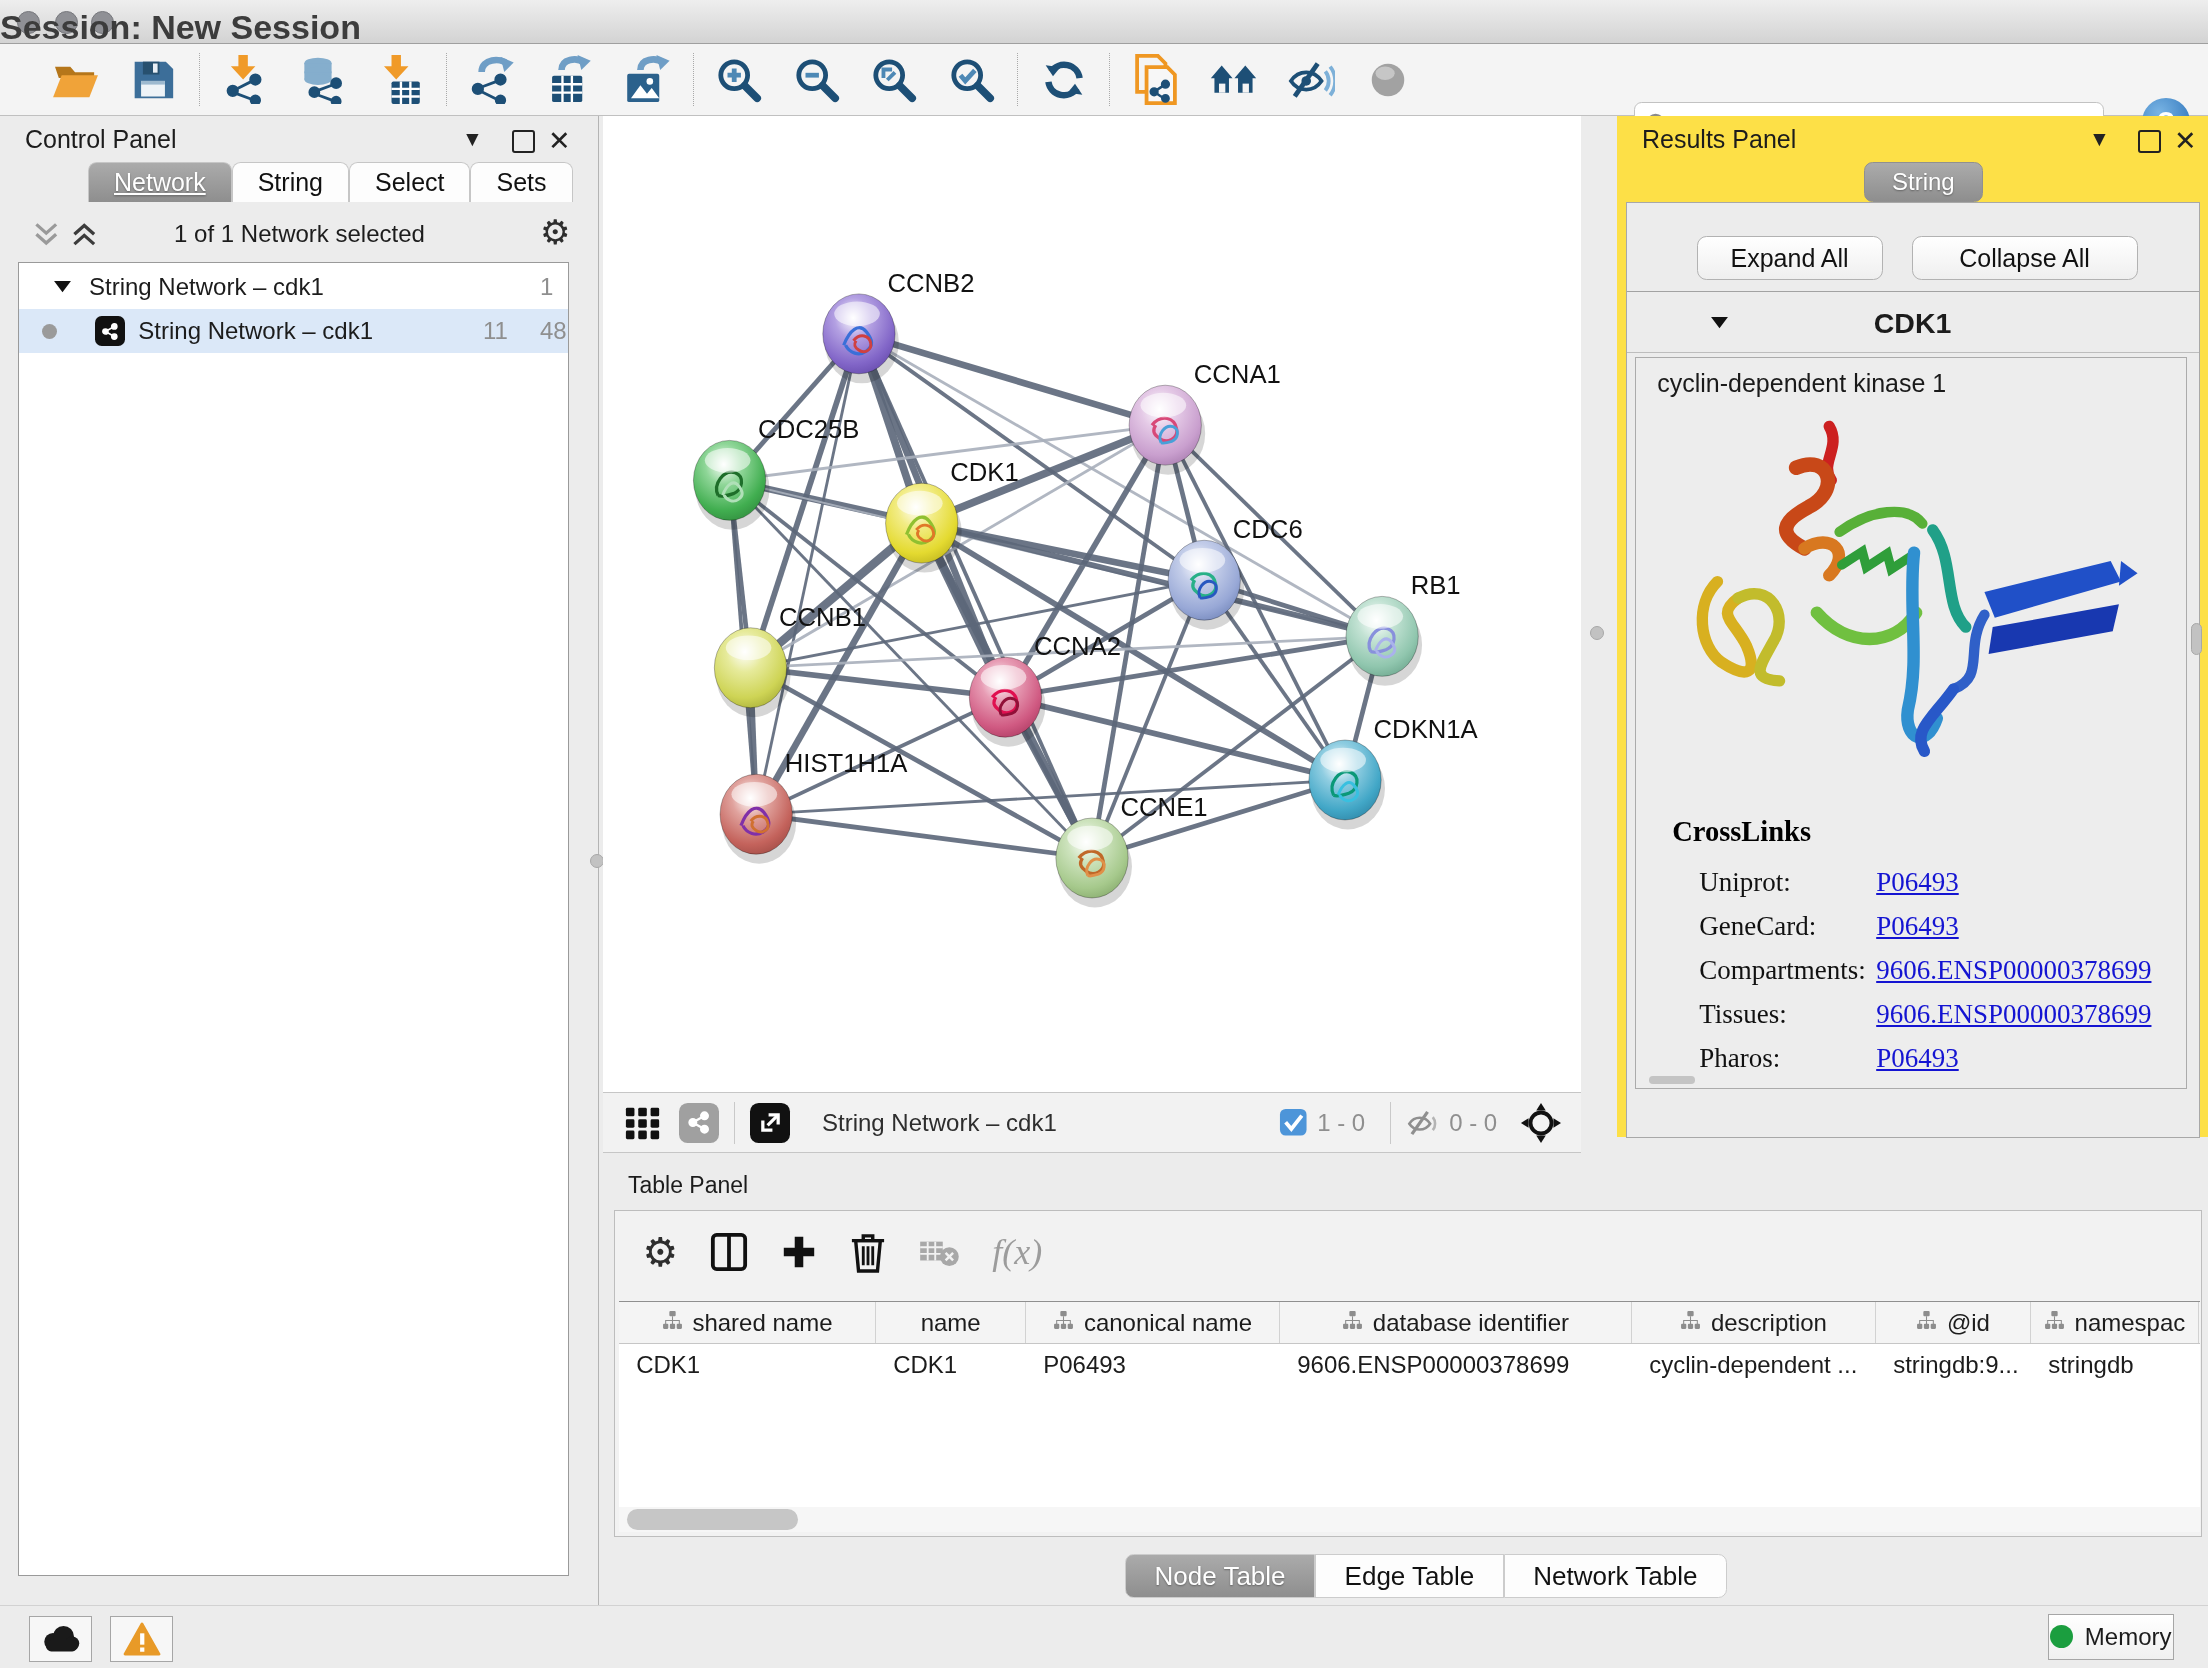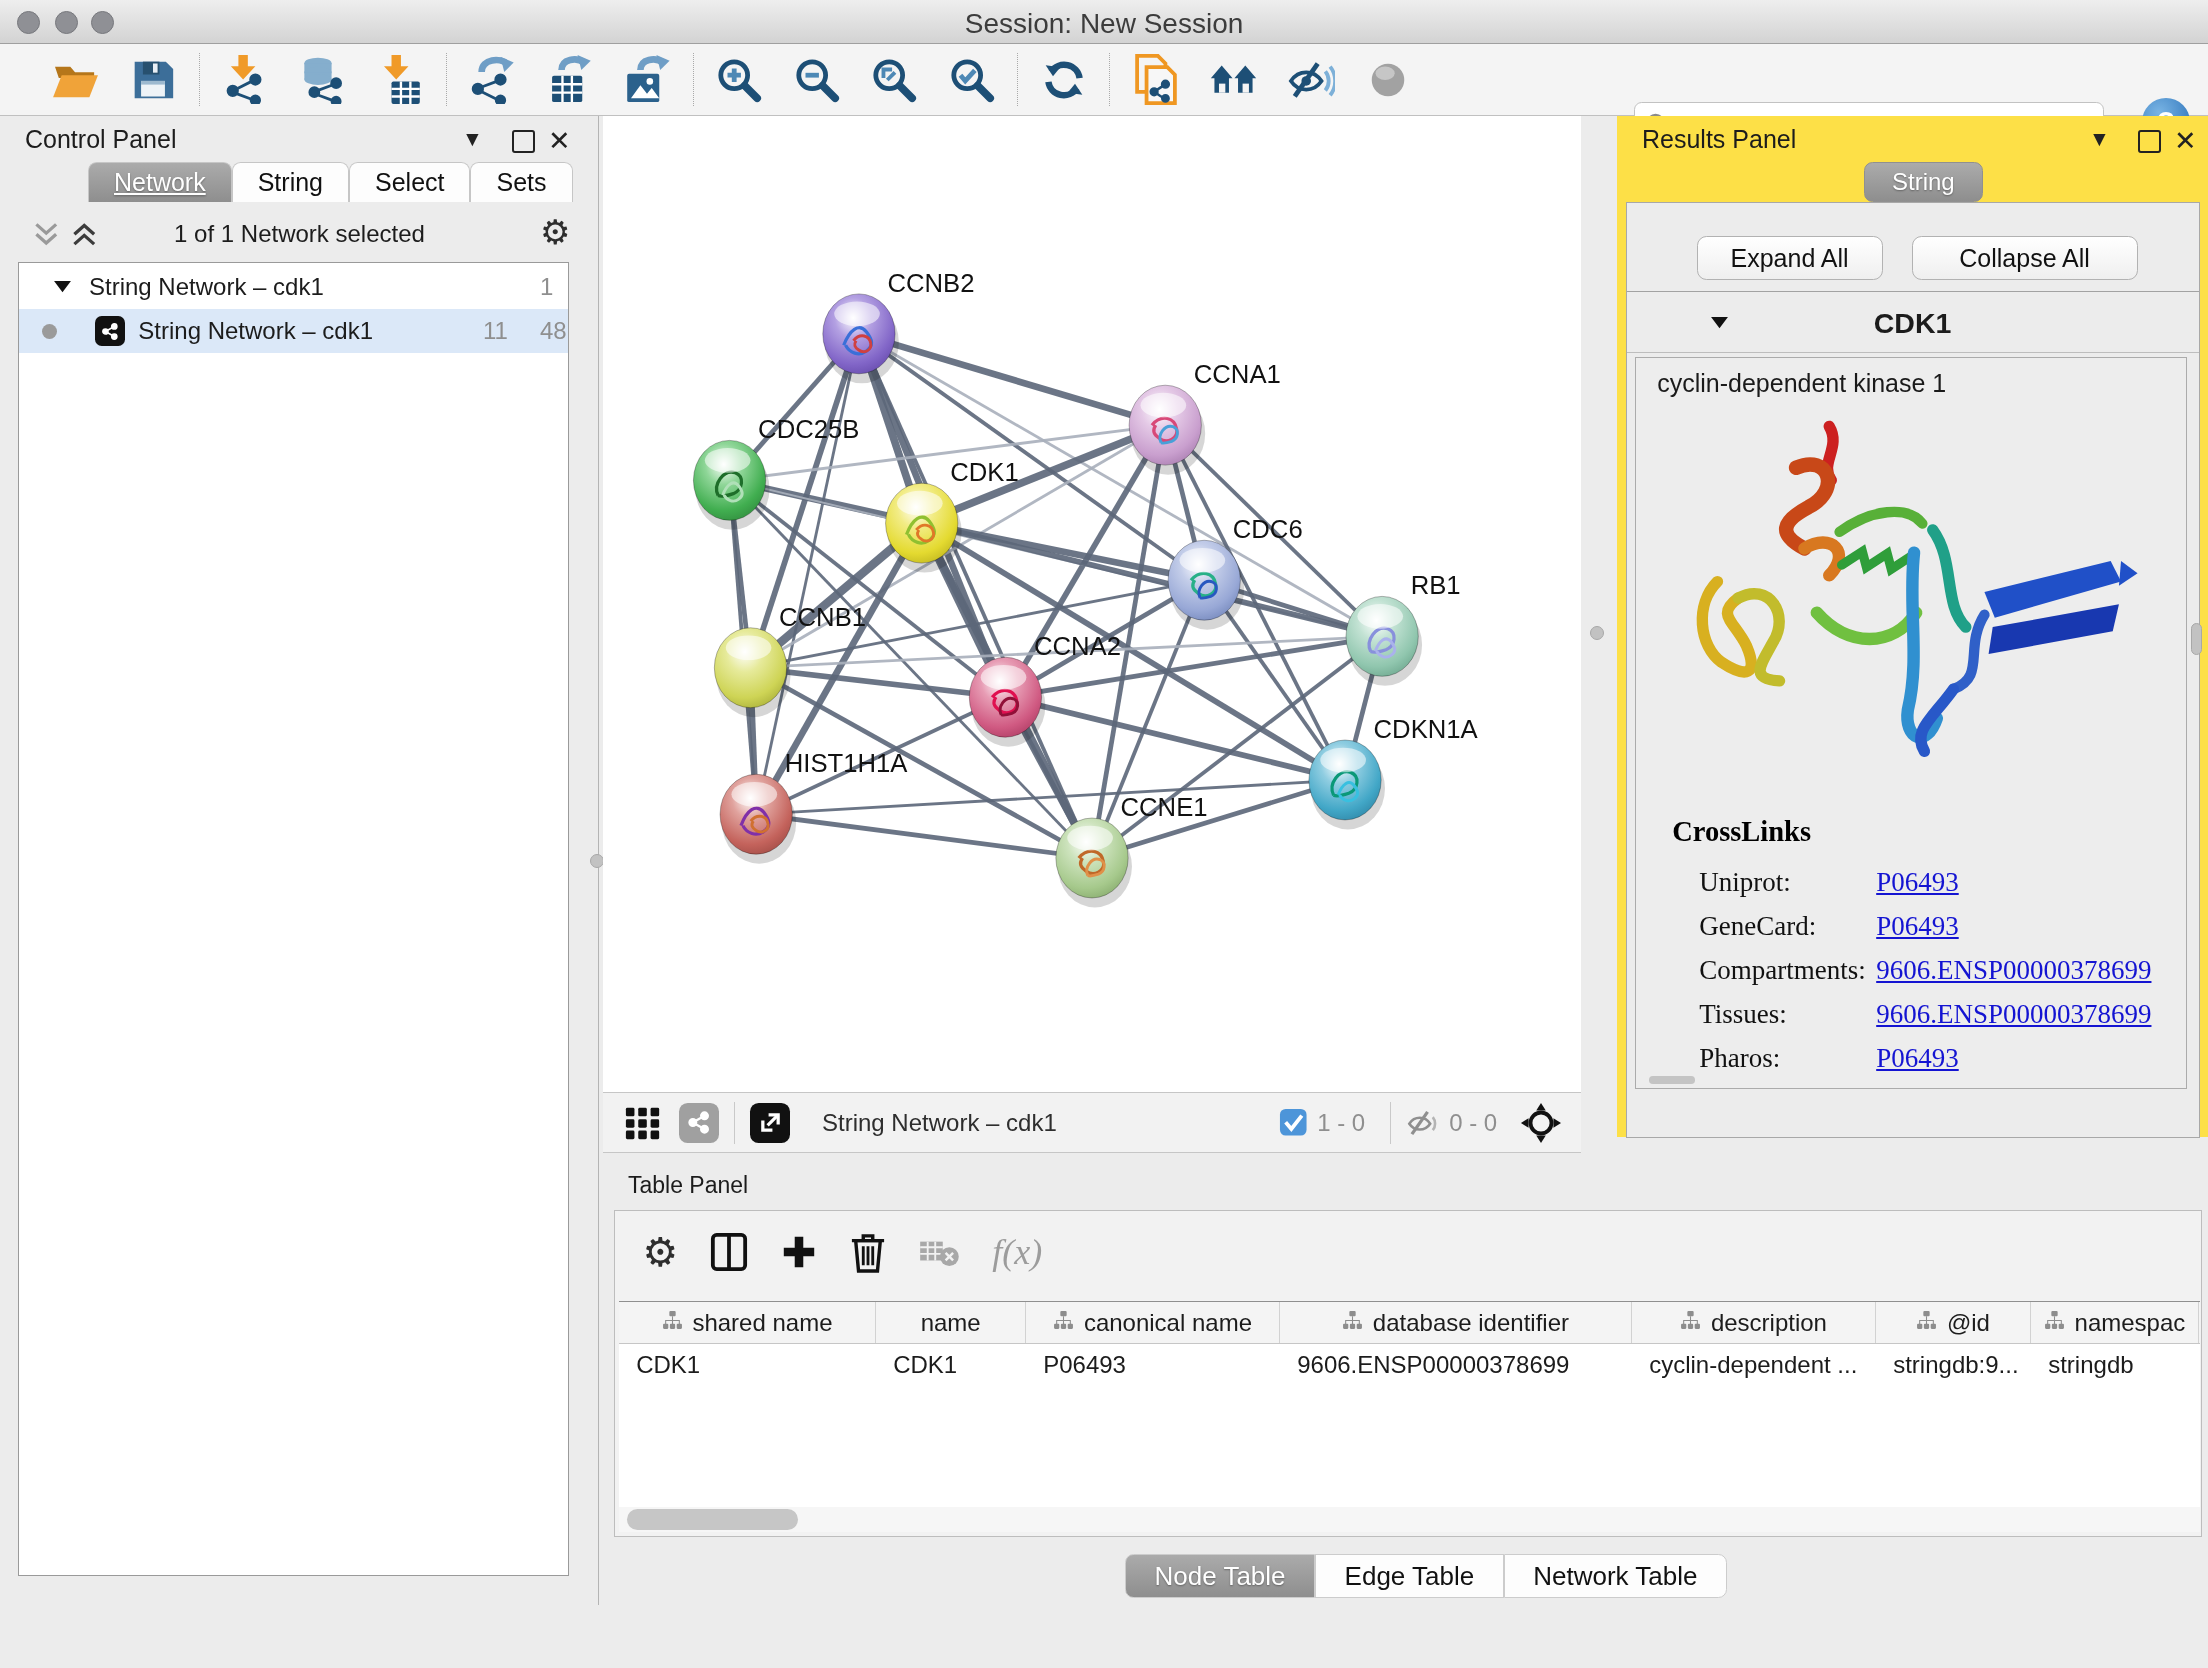--- a/index.html
+++ b/index.html
@@ -5,22 +5,22 @@
   * { margin:0; padding:0; box-sizing:border-box; }
   html,body { width:2208px; height:1668px; }
   body { font-family:"Liberation Sans","DejaVu Sans",sans-serif; background:#ececec; position:relative; overflow:hidden; color:#1c1c1c; }
   #app { position:absolute; inset:0; }
 
   
   .titlebar { position:absolute; left:0; top:0; width:2208px; height:44px;
     background:linear-gradient(#eeeeee,#d3d3d3); border-bottom:1px solid #9f9f9f; }
   .traffic { position:absolute; top:11.4px; width:23px; height:23px; border-radius:50%;
     background:#8f9095; border:1px solid #77787d; }
-  .win-title { position:absolute; top:7.6px; left:0; width:100%; text-align:center;
-    font-size:28px; color:#3c3c3c; font-weight:400; }
+  .win-title { position:absolute; top:7.6px; left:0; width:100%; 
+    font-size:34px; color:#3c3c3c; font-weight:700; }
 
   
   .toolbar { position:absolute; left:0; top:44px; width:2208px; height:72px;
     background:#f4f4f4; border-bottom:1px solid #c0c0c0; display:flex; align-items:center; }
   .tgroup { display:flex; align-items:center; gap:28.5px; }
   .tbtn { width:49px; height:51px; display:flex; align-items:center; justify-content:center; }
   .tsep { height:53px; border-left:1.9px dotted #a9a9a9; margin:0 21px; }
   .search-wrap { position:absolute; left:1634px; top:58px; width:470px; height:44px;
     background:#fff; border:1.9px solid #c2c2c2; border-radius:7.6px; display:flex; align-items:center; }
   .search-wrap input { border:none; outline:none; flex:1; height:100%; font-size:23px;
@@ -837,15 +837,38 @@
       </div>
     </div>
 
     <div class="tp-tabs">
       <div class="tp-tab sel">Node Table</div>
       <div class="tp-tab">Edge Table</div>
       <div class="tp-tab">Network Table</div>
     </div>
   </div>
 
+  <div class="statusbar">
+    <div class="st-btn" style="left:28.5px">
+      <svg width="42" height="28.5" viewBox="0 0 48 32">
+        <g fill="#1a1a1a">
+          <circle cx="16" cy="20" r="10"></circle>
+            <circle cx="28" cy="14" r="12"></circle>
+            <circle cx="38" cy="22" r="8"></circle>
+          <rect x="8" y="18" width="36" height="13" rx="6"></rect>
+        </g>
+      </svg>
+    </div>
+    <div class="st-btn" style="left:110px">
+      <svg width="38" height="34" viewBox="0 0 40 36">
+        <path d="M20 2 38 34H2z" fill="#e89a28" stroke="#e89a28" stroke-width="3" stroke-linejoin="round"></path>
+        <rect x="18" y="12" width="4.5" height="12" fill="#fff"></rect>
+        <rect x="18" y="27" width="4.5" height="4.5" fill="#fff"></rect>
+      </svg>
+    </div>
+    <div class="memory-btn">
+      <span class="mem-dot"></span>
+      <span>Memory</span>
+    </div>
+  </div>
 
 </div>
 
 
 </body></html>

